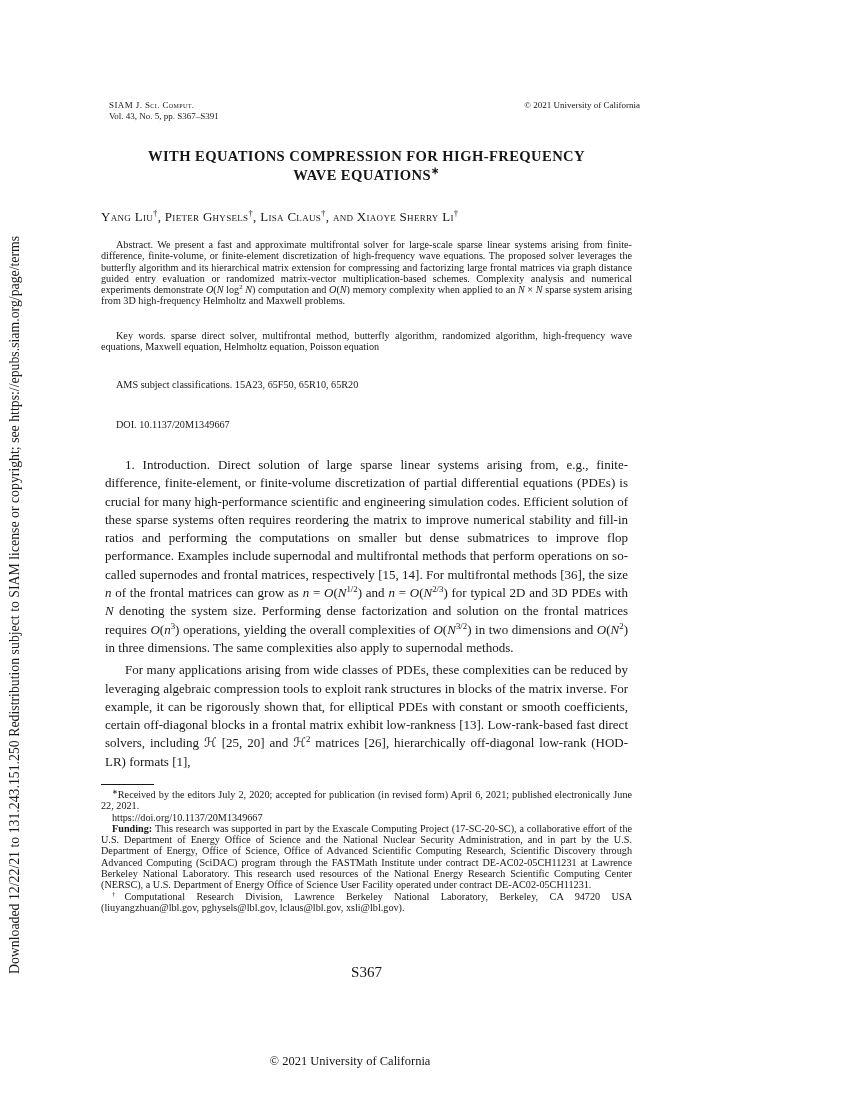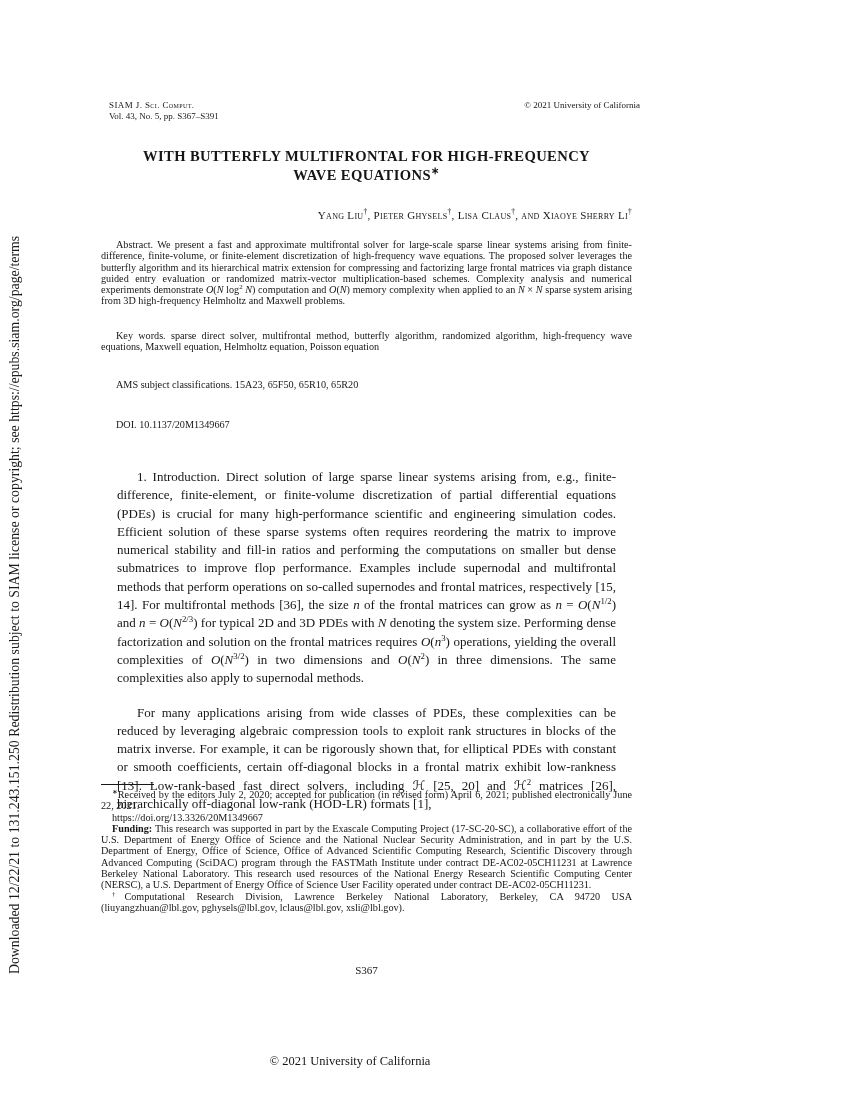--- a/index.html
+++ b/index.html
@@ -36,64 +36,64 @@
 
   
   .title {
     position: absolute; left: 101px; top: 147px; width: 531px;
     text-align: center;
     font-size: 14.6px; font-weight: bold; line-height: 18.6px;
     letter-spacing: 0.4px;
   }
   .authors {
     position: absolute; left: 101px; top: 209px; width: 531px;
-    text-align: right;
+    text-align: left;
     font-variant: small-caps;
-    font-size: 11px; letter-spacing: 0.3px;
+    font-size: 13px; letter-spacing: 0.3px;
   }
 
   
   .frontmatter {
     position: absolute; left: 101px; top: 239px; width: 531px;
     font-size: 10.2px; line-height: 11.3px;
     text-align: justify;
   }
   .frontmatter p { margin: 0; text-indent: 15px; }
   .frontmatter p.sp-kw  { margin-top: 23px; }
   .frontmatter p.sp-ams { margin-top: 27px; }
   .frontmatter p.sp-doi { margin-top: 28px; }
   .lead { font-weight: normal; }
 
   
   .body-text {
     position: absolute; left: 101px; top: 452px; width: 531px;
     font-size: 13px; line-height: 18.3px;
     text-align: justify;
   }
-  .body-text p { margin: 16px; text-indent: 20px; }
+  .body-text p { margin: 4px; text-indent: 20px; }
 
   sup { font-size: 68%; vertical-align: super; line-height: 0; }
   i { font-style: italic; }
   .cal { font-family: "DejaVu Sans", "DejaVu Serif", serif; font-style: italic; }
 
   
   .fn-rule {
     position: absolute; left: 101px; top: 784px;
     width: 53px; height: 0; border-top: 1.2px solid #161616;
   }
   .footnotes {
     position: absolute; left: 101px; top: 789px; width: 531px;
     font-size: 10.2px; line-height: 11.3px;
     text-align: justify;
   }
   .footnotes p { margin: 0; text-indent: 11px; }
 
   .pageno {
     position: absolute; left: 101px; top: 964px; width: 531px;
-    text-align: center; font-size: 11px;
+    text-align: center; font-size: 15px;
   }
   .footer-copy {
     position: absolute; left: 0; top: 1054px; width: 700px;
     text-align: center; font-size: 12.5px;
   }
 </style>
 </head>
 <body>
 
 <div class="page">
@@ -102,21 +102,21 @@
 
   <header class="pg-header">
     <div>
       <div class="journal-name">SIAM J. Sci. Comput.</div>
       <div>Vol. 43, No. 5, pp. S367–S391</div>
     </div>
     <div class="hdr-copy">© 2021 University of California</div>
   </header>
 
   <div class="title">
-    <div>WITH BUTTERFLY MULTIFRONTAL FOR HIGH-FREQUENCY</div>
+    <div>WITH EQUATIONS COMPRESSION FOR HIGH-FREQUENCY</div>
     <div>WAVE EQUATIONS<sup>∗</sup></div>
   </div>
 
   <div class="authors">Yang Liu<sup>†</sup>, Pieter Ghysels<sup>†</sup>, Lisa Claus<sup>†</sup>, and Xiaoye Sherry Li<sup>†</sup></div>
 
   <section class="frontmatter">
     <p><span class="lead">Abstract.</span> <span>We present a fast and approximate multifrontal solver for large-scale sparse linear systems arising from finite-difference, finite-volume, or finite-element discretization of high-frequency wave equations. The proposed solver leverages the butterfly algorithm and its hierarchical matrix extension for compressing and factorizing large frontal matrices via graph distance guided entry evaluation or randomized matrix-vector multiplication-based schemes. Complexity analysis and numerical experiments demonstrate <i>O</i>(<i>N</i> log<sup>2</sup> <i>N</i>) computation and <i>O</i>(<i>N</i>) memory complexity when applied to an <i>N</i> × <i>N</i> sparse system arising from 3D high-frequency Helmholtz and Maxwell problems.</span></p>
     <p class="sp-kw"><span class="lead">Key words.</span> <span>sparse direct solver, multifrontal method, butterfly algorithm, randomized algorithm, high-frequency wave equations, Maxwell equation, Helmholtz equation, Poisson equation</span></p>
     <p class="sp-ams"><span class="lead">AMS subject classifications.</span> <span>15A23, 65F50, 65R10, 65R20</span></p>
     <p class="sp-doi"><span class="lead">DOI.</span> <span>10.1137/20M1349667</span></p>
@@ -124,21 +124,21 @@
 
   <section class="body-text">
     <p><span class="lead">1. Introduction.</span> <span>Direct solution of large sparse linear systems arising from, e.g., finite-difference, finite-element, or finite-volume discretization of partial differential equations (PDEs) is crucial for many high-performance scientific and engineering simulation codes. Efficient solution of these sparse systems often requires reordering the matrix to improve numerical stability and fill-in ratios and performing the computations on smaller but dense submatrices to improve flop performance. Examples include supernodal and multifrontal methods that perform operations on so-called supernodes and frontal matrices, respectively [15, 14]. For multifrontal methods [36], the size <i>n</i> of the frontal matrices can grow as <i>n</i> = <i>O</i>(<i>N</i><sup>1/2</sup>) and <i>n</i> = <i>O</i>(<i>N</i><sup>2/3</sup>) for typical 2D and 3D PDEs with <i>N</i> denoting the system size. Performing dense factorization and solution on the frontal matrices requires <i>O</i>(<i>n</i><sup>3</sup>) operations, yielding the overall complexities of <i>O</i>(<i>N</i><sup>3/2</sup>) in two dimensions and <i>O</i>(<i>N</i><sup>2</sup>) in three dimensions. The same complexities also apply to supernodal methods.</span></p>
     <p>For many applications arising from wide classes of PDEs, these complexities can be reduced by leveraging algebraic compression tools to exploit rank structures in blocks of the matrix inverse. For example, it can be rigorously shown that, for elliptical PDEs with constant or smooth coefficients, certain off-diagonal blocks in a frontal matrix exhibit low-rankness [13]. Low-rank-based fast direct solvers, including <span class="cal">ℋ</span> [25, 20] and <span class="cal">ℋ</span><sup>2</sup> matrices [26], hierarchically off-diagonal low-rank (HOD-LR) formats [1],</p>
   </section>
 
   <div class="fn-rule"></div>
 
   <section class="footnotes">
     <p><sup>∗</sup>Received by the editors July 2, 2020; accepted for publication (in revised form) April 6, 2021; published electronically June 22, 2021.</p>
-    <p>https://doi.org/13.3326/20M1349667</p>
+    <p>https://doi.org/10.1137/20M1349667</p>
     <p><b>Funding:</b> This research was supported in part by the Exascale Computing Project (17-SC-20-SC), a collaborative effort of the U.S. Department of Energy Office of Science and the National Nuclear Security Administration, and in part by the U.S. Department of Energy, Office of Science, Office of Advanced Scientific Computing Research, Scientific Discovery through Advanced Computing (SciDAC) program through the FASTMath Institute under contract DE-AC02-05CH11231 at Lawrence Berkeley National Laboratory. This research used resources of the National Energy Research Scientific Computing Center (NERSC), a U.S. Department of Energy Office of Science User Facility operated under contract DE-AC02-05CH11231.</p>
     <p><sup>†</sup>Computational Research Division, Lawrence Berkeley National Laboratory, Berkeley, CA 94720 USA (liuyangzhuan@lbl.gov, pghysels@lbl.gov, lclaus@lbl.gov, xsli@lbl.gov).</p>
   </section>
 
   <div class="pageno">S367</div>
 
   <div class="footer-copy">© 2021 University of California</div>
 
 </div>
 

